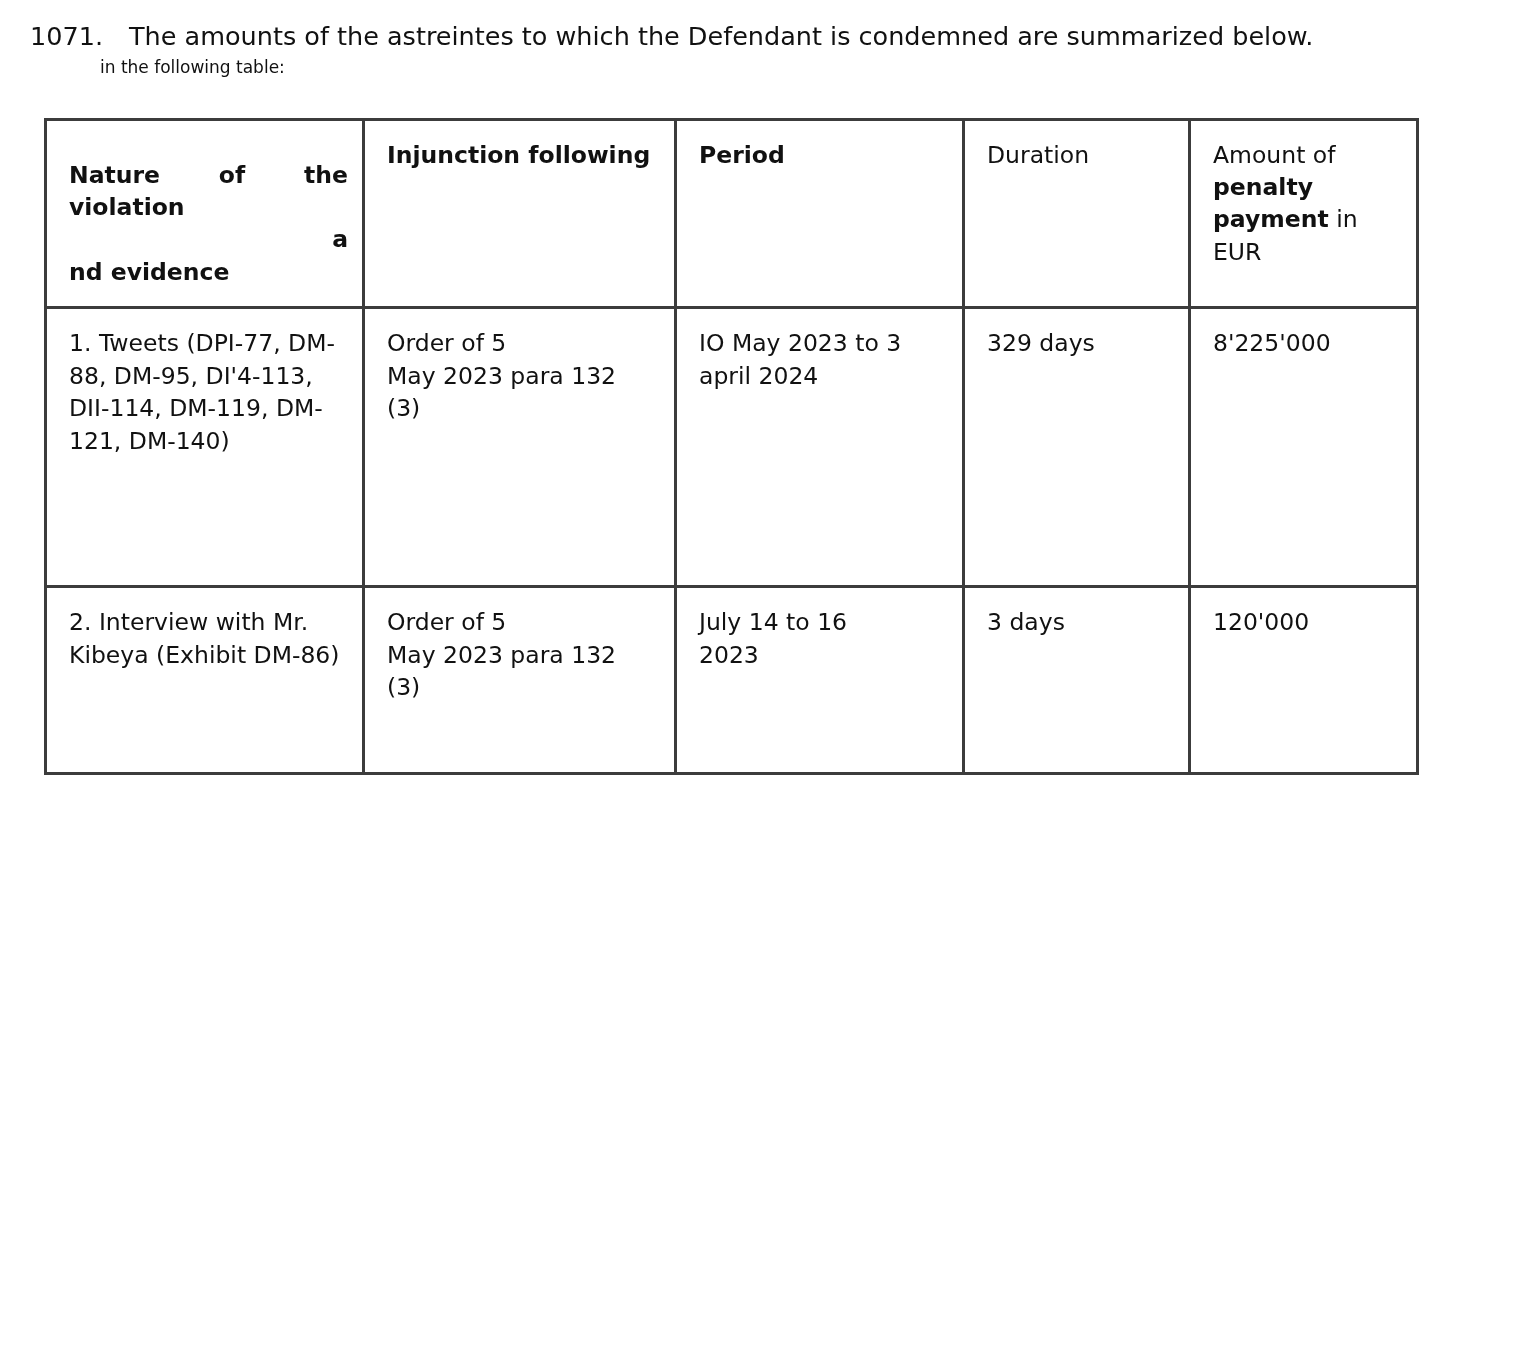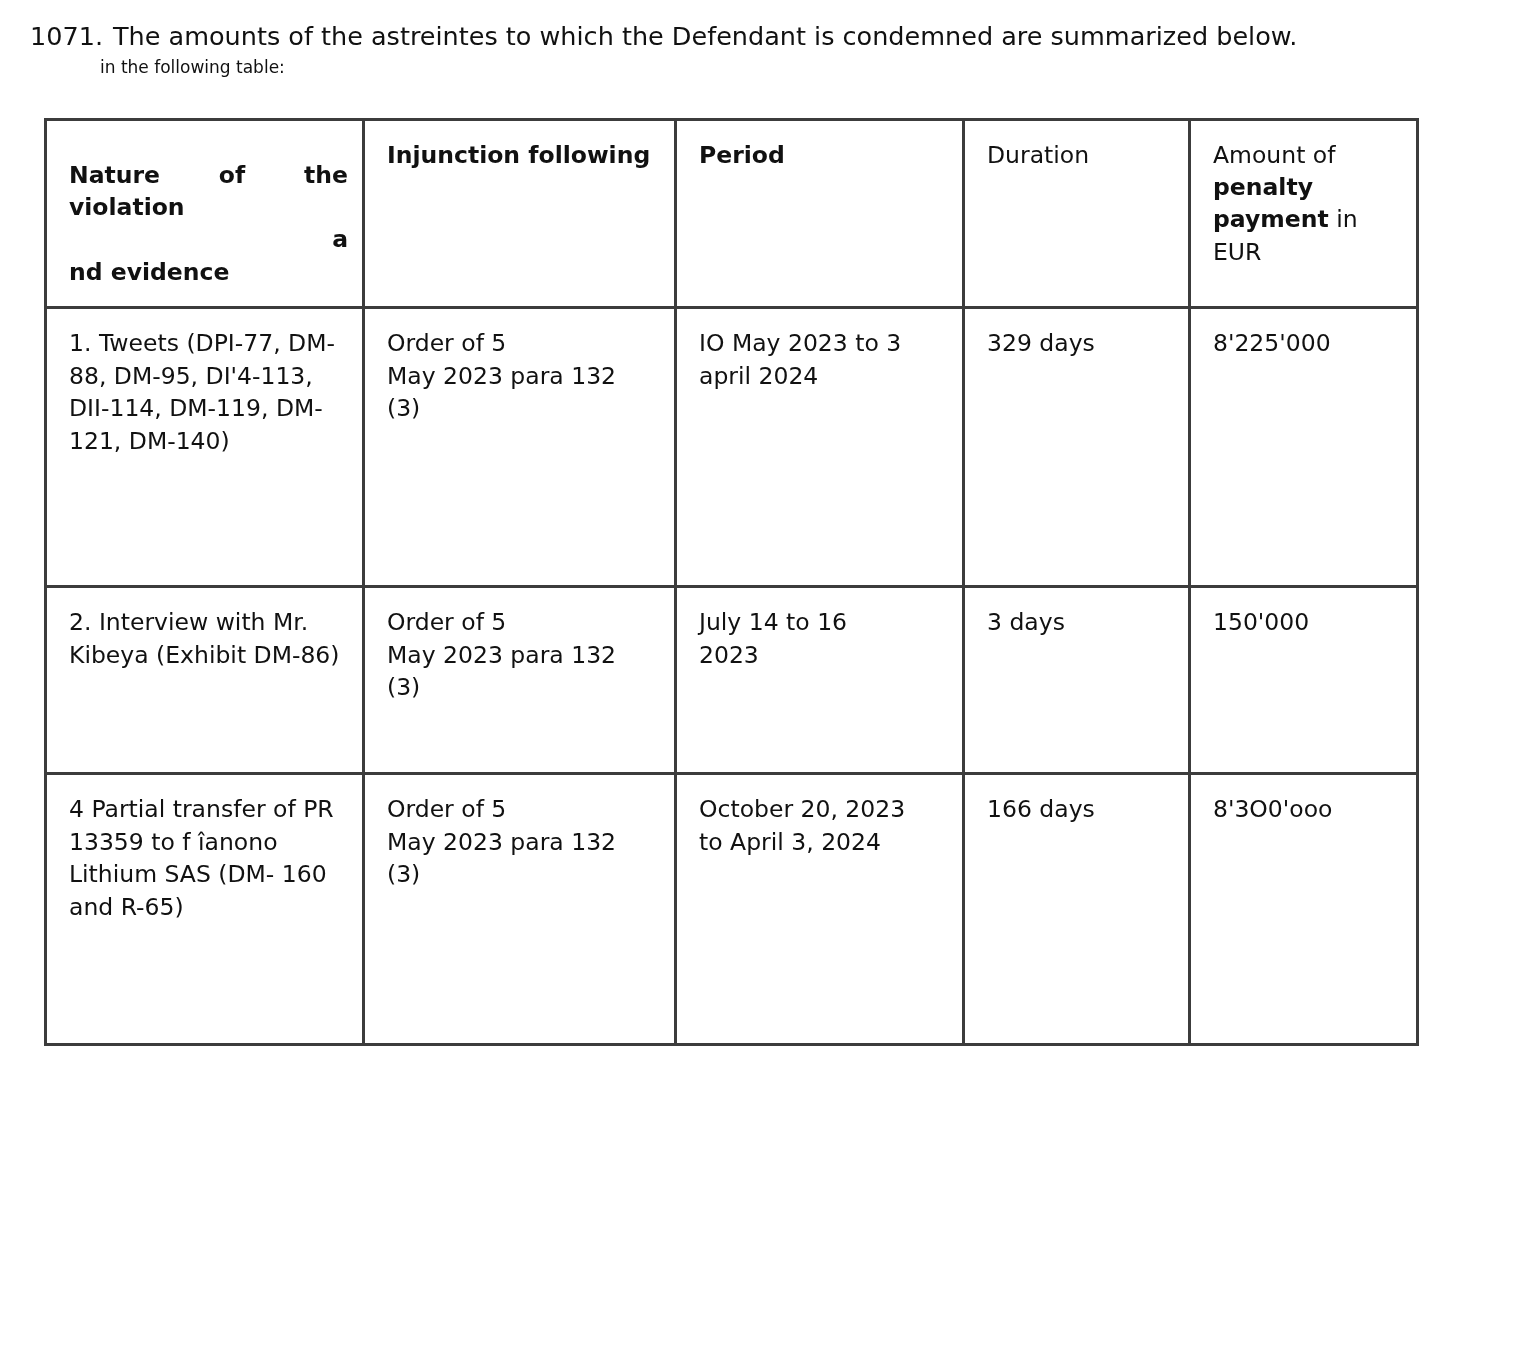--- a/index.html
+++ b/index.html
@@ -20,20 +20,21 @@
     padding: 0;
     box-sizing: border-box;
   }
   .para {
     display: flex;
     align-items: flex-start;
     font-size: 25.5px;
     line-height: 1.45;
     padding: 18px 30px 0 30px;
     box-sizing: border-box;
+    gap: 16px;
   }
   .para-num {
     white-space: nowrap;
     margin-right: 10px;
   }
   .para-body {
     max-width: 1430px;
     text-align: center;
   }
   .para-line2 {
@@ -146,28 +147,18 @@
         <td class="bold">8'225'000</td>
       </tr>
       <tr>
         <td class="just cell-tall-2">2. Interview with Mr. Kibeya (Exhibit DM-86)</td>
         <td class="nowrapline">Order of 5
 May 2023 para 132
 (3)</td>
         <td class="nowrapline">July 14 to 16
 2023</td>
         <td>3 days</td>
-        <td>150'000</td>
-      </tr>
-      <tr>
-        <td class="just cell-tall-4">4 Partial transfer of PR 13359 to f îanono Lithium SAS (DM- 160 and R-65)</td>
-        <td class="nowrapline">Order of 5
-May 2023 para 132
-(3)</td>
-        <td class="nowrapline">October 20, 2023
-to April 3, 2024</td>
-        <td>166 days</td>
-        <td class="bold">8'3O0'ooo</td>
+        <td>120'000</td>
       </tr>
     </tbody>
   </table>
 
 </div>
 
 </body></html>

